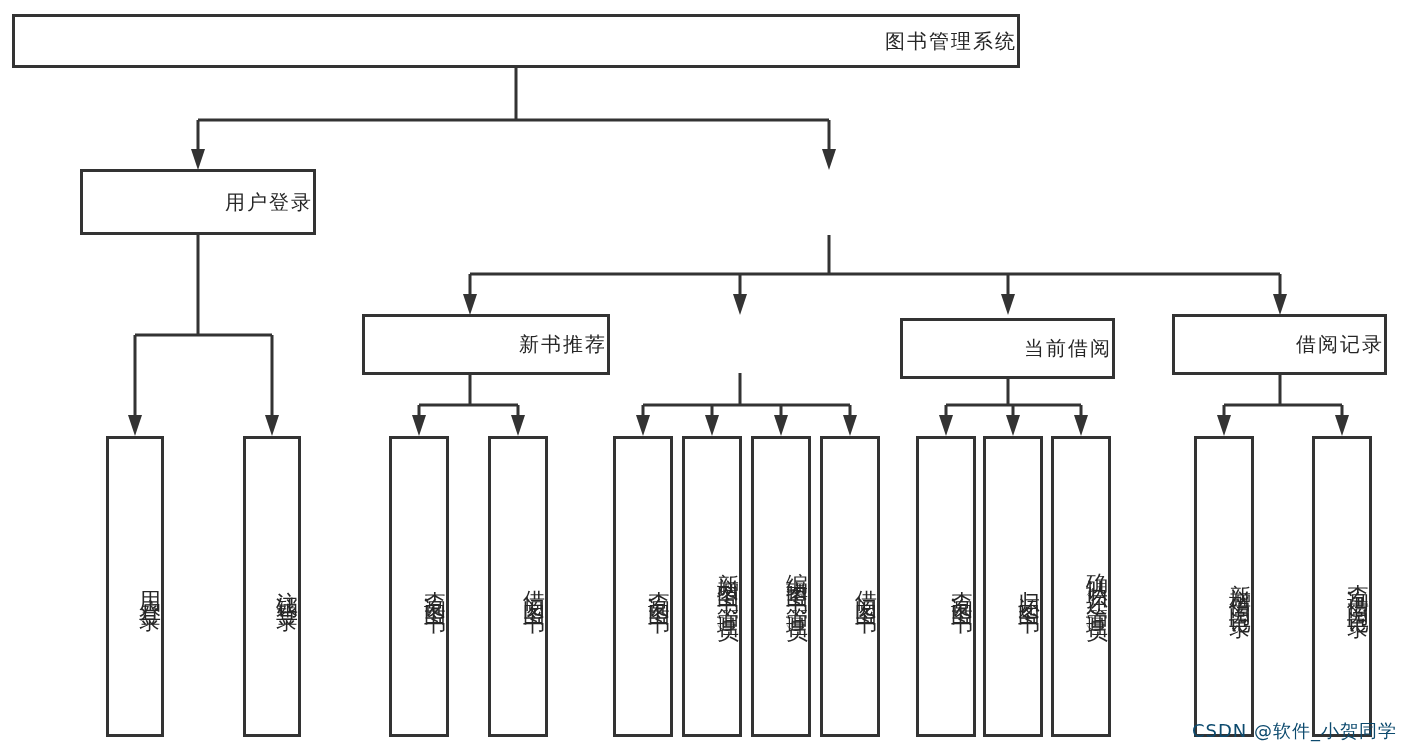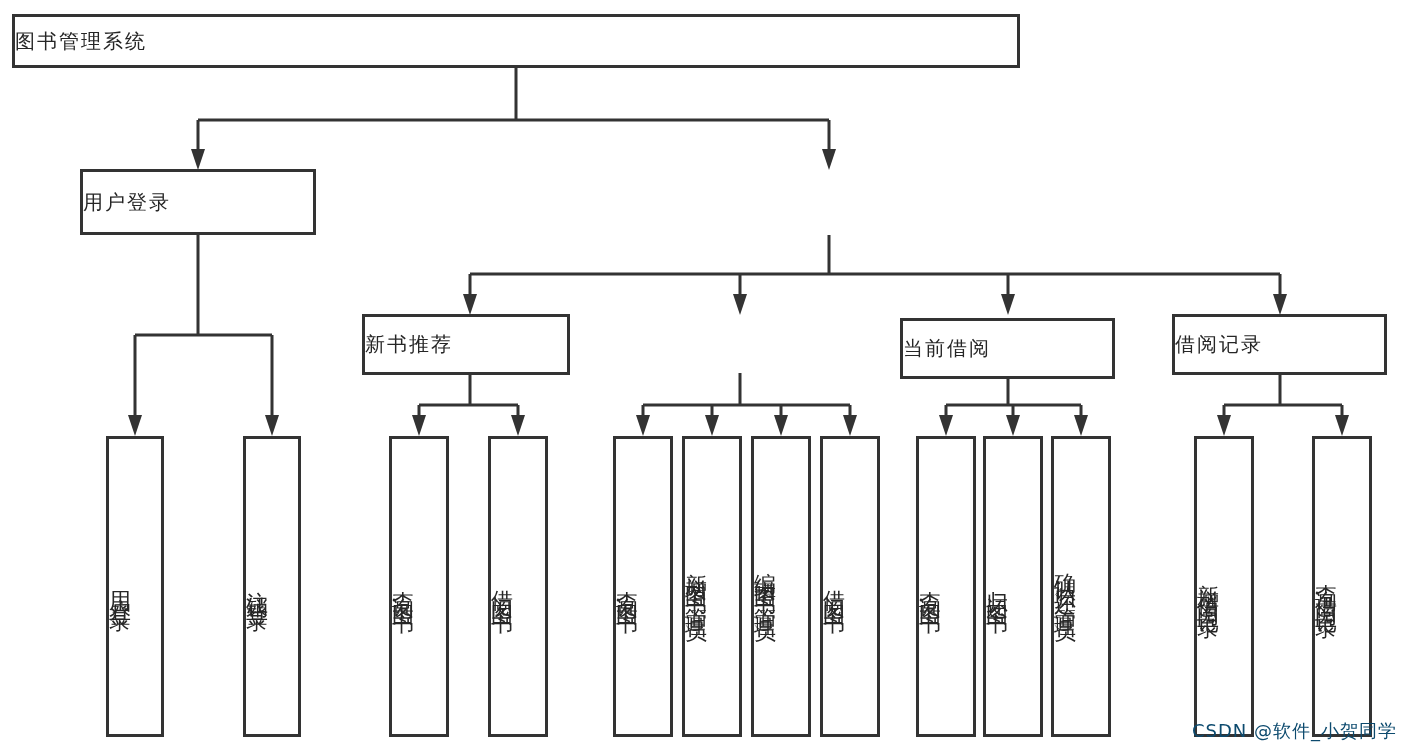--- a/index.html
+++ b/index.html
@@ -11,21 +11,21 @@
     overflow:hidden;
   }
   #wires{position:absolute;left:0;top:0;z-index:1;}
   .node{
     position:absolute;
     box-sizing:border-box;
     background:#ffffff;
     border:3px solid #333333;
     display:flex;
     align-items:center;
-    justify-content:flex-start;
+    justify-content:flex-end;
     color:#262626;
     z-index:2;
   }
   .hlabel{
     font-size:20px;
     letter-spacing:2px;
     white-space:nowrap;
   }
   .vlabel{
     writing-mode:vertical-rl;
@@ -81,21 +81,21 @@
   </svg>
 
   <div class="node" style="left:12px;top:14px;width:1008px;height:54px">
     <span class="hlabel">图书管理系统</span>
   </div>
 
   <div class="node" style="left:80px;top:169px;width:236px;height:66px">
     <span class="hlabel">用户登录</span>
   </div>
 
-  <div class="node" style="left:362px;top:314px;width:208px;height:61px">
+  <div class="node" style="left:362px;top:314px;width:248px;height:61px">
     <span class="hlabel">新书推荐</span>
   </div>
   <div class="node" style="left:900px;top:318px;width:215px;height:61px">
     <span class="hlabel">当前借阅</span>
   </div>
   <div class="node" style="left:1172px;top:314px;width:215px;height:61px">
     <span class="hlabel">借阅记录</span>
   </div>
 
   <div class="node" style="left:106px;top:436px;width:58px;height:301px">

